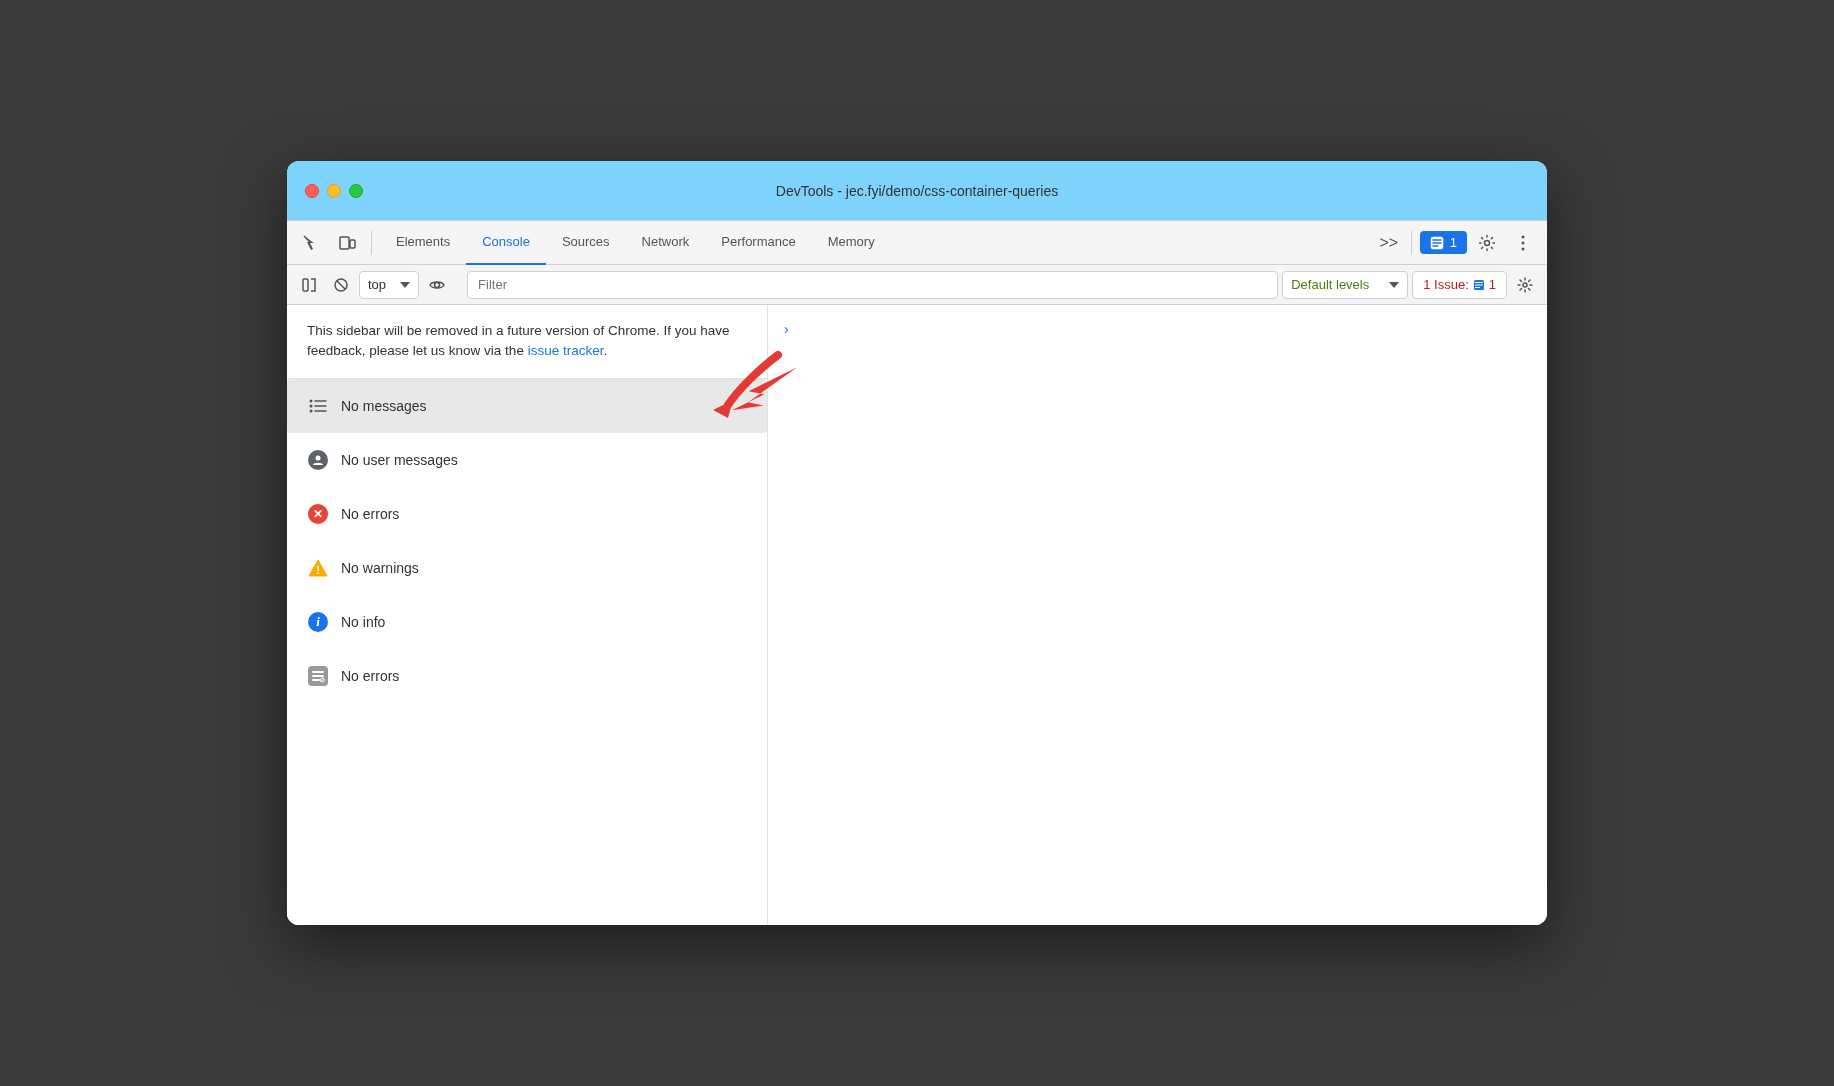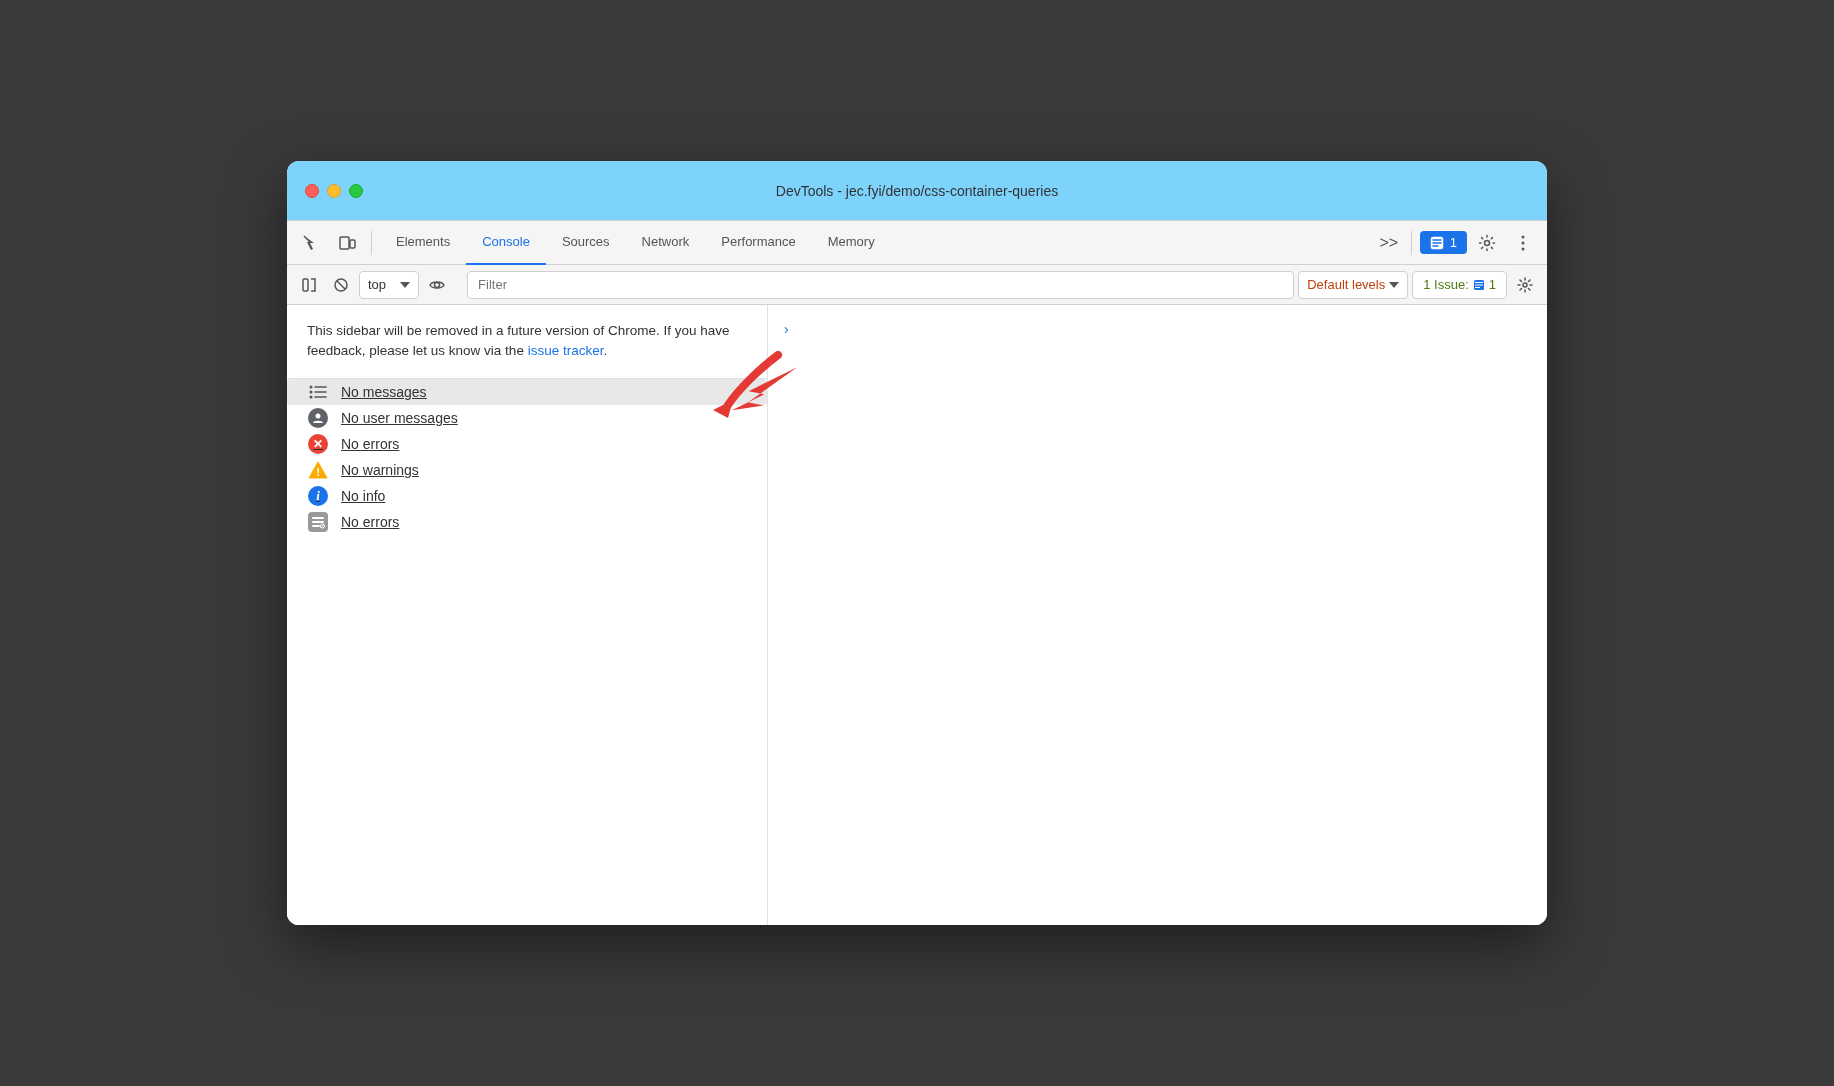--- a/index.html
+++ b/index.html
@@ -156,40 +156,40 @@
       padding: 0 10px;
       font-size: 13px;
       background: white;
       color: #333;
       outline: none;
       margin-left: 12px;
     }
     .default-levels {
       display: flex;
       align-items: center;
-      gap: 4px;
+      gap: 20px;
       padding: 2px 8px;
       border: 1px solid #d0d0d0;
       border-radius: 4px;
       font-size: 13px;
-      color: #c2410c;
+      color: #4d7c0f;
       background: white;
       cursor: pointer;
       height: 28px;
       white-space: nowrap;
     }
     .issue-badge {
       display: flex;
       align-items: center;
       gap: 4px;
       padding: 2px 10px;
       border: 1px solid #d0d0d0;
       border-radius: 4px;
       font-size: 13px;
-      color: #4d7c0f;
+      color: #b91c1c;
       background: white;
       cursor: pointer;
       height: 28px;
     }
     .content-area {
       display: flex;
       height: 620px;
       background: white;
     }
     .sidebar {
@@ -211,26 +211,25 @@
       text-decoration: none;
     }
     .message-list {
       flex: 1;
       overflow-y: auto;
     }
     .message-item {
       display: flex;
       align-items: center;
       gap: 12px;
-      padding: 2px 20px;
+      padding: 16px 20px;
       font-size: 14px;
       color: #333;
       cursor: pointer;
       border-radius: 4px;
-      text-decoration: underline;
     }
     .message-item.active { background: #e8e8e8; }
     .message-icon {
       width: 22px;
       height: 22px;
       display: flex;
       align-items: center;
       justify-content: center;
       flex-shrink: 0;
       font-size: 16px;

